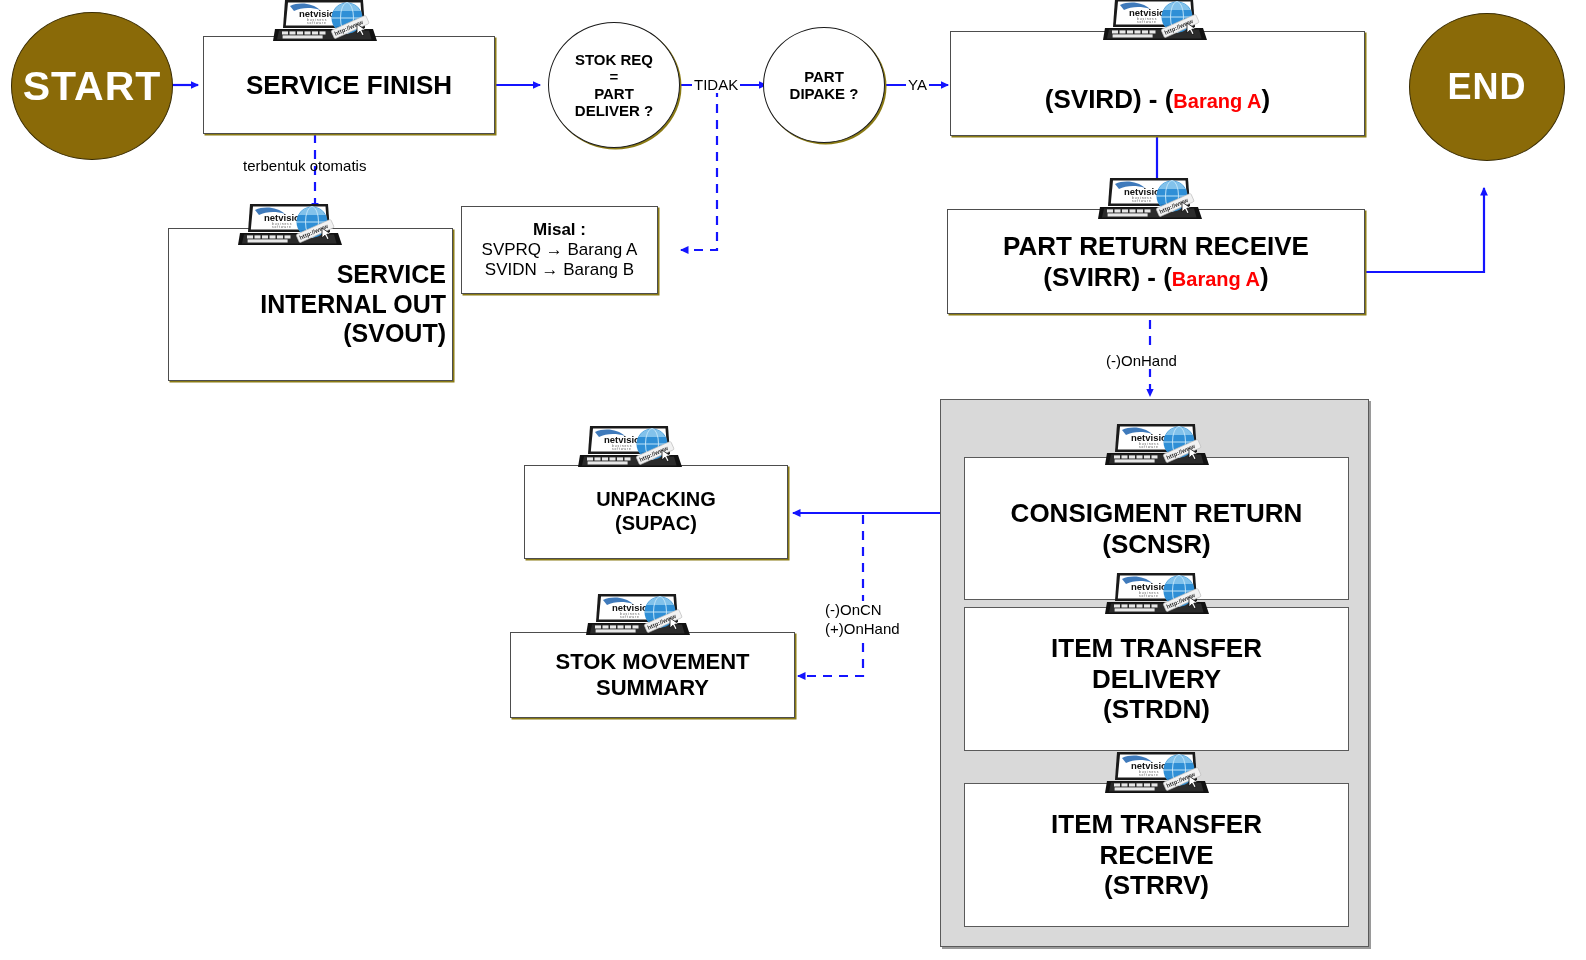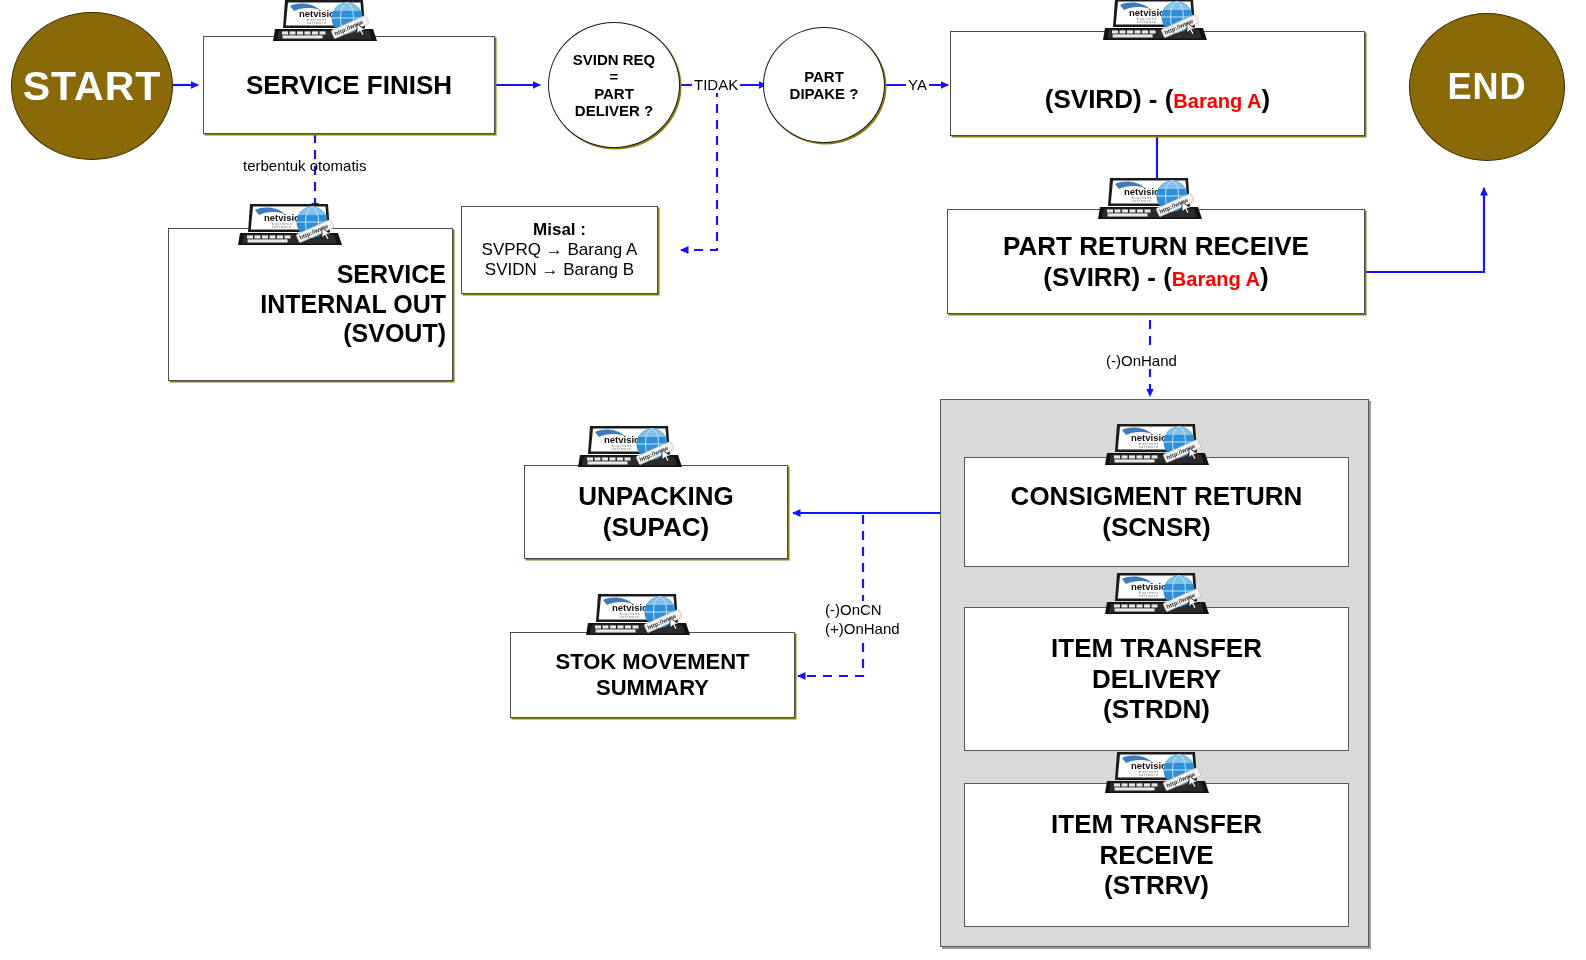--- a/index.html
+++ b/index.html
@@ -166,21 +166,21 @@
       <g transform="rotate(-24 76 29)">
         <rect x="58" y="25" width="38" height="9" rx="1.5" fill="#f2f2f2" stroke="#b8b8b8" stroke-width="0.6"></rect>
         <text x="60" y="31.7" font-family="'Liberation Sans',sans-serif" font-size="6" font-weight="bold" fill="#333">http://www</text>
       </g>
       <path d="M84,26 L84,36 L87,33.2 L89.2,37.6 L91,36.6 L88.8,32.3 L92.6,32 Z" fill="#ffffff" stroke="#111" stroke-width="0.8"></path>
     </svg>
   </div>
 
   <div class="decision" style="left:548px;top:22px;width:132px;height:126px;font-size:15px;">
     <div>
-      <span>SVIDN REQ</span><br>
+      <span>STOK REQ</span><br>
       <span>=</span><br>
       <span>PART</span><br>
       <span>DELIVER ?</span>
     </div>
   </div>
 
   <div class="decision" style="left:763px;top:27px;width:122px;height:116px;font-size:15px;">
     <div>
       <span>PART</span><br>
       <span>DIPAKE ?</span>
@@ -264,21 +264,21 @@
       <g transform="rotate(-24 76 29)">
         <rect x="58" y="25" width="38" height="9" rx="1.5" fill="#f2f2f2" stroke="#b8b8b8" stroke-width="0.6"></rect>
         <text x="60" y="31.7" font-family="'Liberation Sans',sans-serif" font-size="6" font-weight="bold" fill="#333">http://www</text>
       </g>
       <path d="M84,26 L84,36 L87,33.2 L89.2,37.6 L91,36.6 L88.8,32.3 L92.6,32 Z" fill="#ffffff" stroke="#111" stroke-width="0.8"></path>
     </svg>
   </div>
 
   <div class="panel" style="left:940px;top:399px;width:429px;height:548px;"></div>
 
-  <div class="proc" style="left:964px;top:457px;width:385px;height:110px;font-size:26px;border-color:#5a5a5a;box-shadow:none;justify-content:center;">
+  <div class="proc" style="left:964px;top:457px;width:385px;height:143px;font-size:26px;border-color:#5a5a5a;box-shadow:none;justify-content:center;">
     <div class="txt">
       <span>CONSIGMENT RETURN</span><br>
       <span>(SCNSR)</span>
     </div>
   </div>
   <div class="nvicon" style="left:1105px;top:422px;">
     <svg width="104" height="46" viewBox="0 0 104 46">
       <path d="M12,2 L90,2 L92,30 L10,30 Z" fill="#1a1a1a"></path>
       <path d="M15,4.5 L87.5,4.5 L89.3,27.5 L12.8,27.5 Z" fill="#ffffff"></path>
       <path d="M2,31 L100,31 L104,43 L0,43 Z" fill="#111111"></path>
@@ -380,21 +380,21 @@
       <ellipse cx="74" cy="20" rx="6.5" ry="15.5" fill="none" stroke="#bfe3f8" stroke-width="1"></ellipse>
       <line x1="58.5" y1="20" x2="89.5" y2="20" stroke="#bfe3f8" stroke-width="1"></line>
       <g transform="rotate(-24 76 29)">
         <rect x="58" y="25" width="38" height="9" rx="1.5" fill="#f2f2f2" stroke="#b8b8b8" stroke-width="0.6"></rect>
         <text x="60" y="31.7" font-family="'Liberation Sans',sans-serif" font-size="6" font-weight="bold" fill="#333">http://www</text>
       </g>
       <path d="M84,26 L84,36 L87,33.2 L89.2,37.6 L91,36.6 L88.8,32.3 L92.6,32 Z" fill="#ffffff" stroke="#111" stroke-width="0.8"></path>
     </svg>
   </div>
 
-  <div class="proc" style="left:524px;top:465px;width:264px;height:94px;font-size:26px;">
+  <div class="proc" style="left:524px;top:465px;width:264px;height:94px;font-size:20px;">
     <div class="txt">
       <span>UNPACKING</span><br>
       <span>(SUPAC)</span>
     </div>
   </div>
   <div class="nvicon" style="left:578px;top:424px;">
     <svg width="104" height="46" viewBox="0 0 104 46">
       <path d="M12,2 L90,2 L92,30 L10,30 Z" fill="#1a1a1a"></path>
       <path d="M15,4.5 L87.5,4.5 L89.3,27.5 L12.8,27.5 Z" fill="#ffffff"></path>
       <path d="M2,31 L100,31 L104,43 L0,43 Z" fill="#111111"></path>

